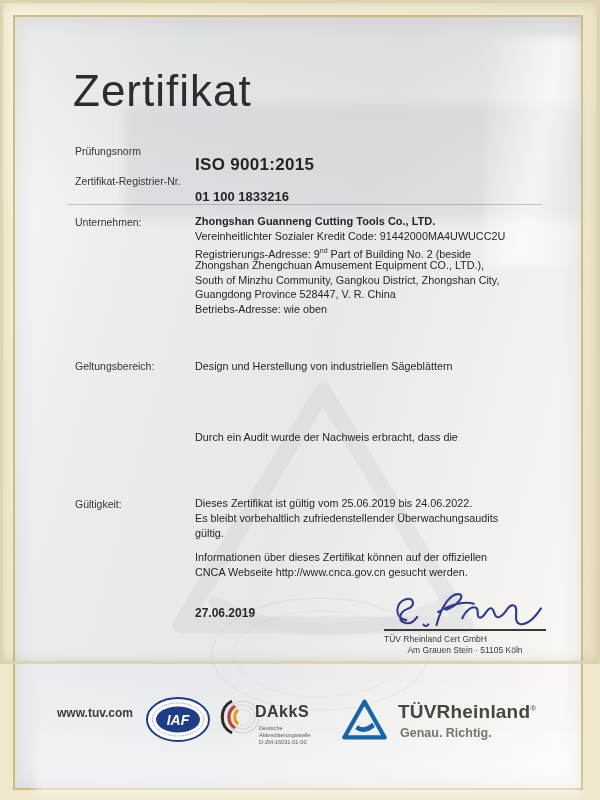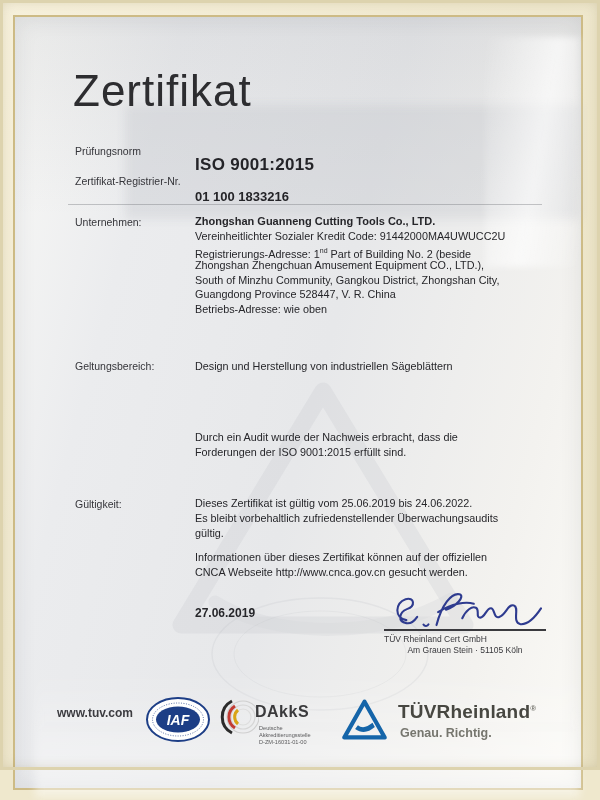--- a/index.html
+++ b/index.html
@@ -1,19 +1,19 @@
 <!DOCTYPE html>
 <html><head>
 <meta charset="utf-8">
 <style>
   * { margin:0; padding:0; box-sizing:border-box; }
   html,body { width:600px; height:800px; overflow:hidden; }
   body { font-family:"Liberation Sans", sans-serif; background:#efe8cd; }
 
-  .stage { position:relative; width:600px; height:770px; background:linear-gradient(125deg,#f7f1dc 0%,#f0e9cf 40%,#e9e1c2 100%); }
+  .stage { position:relative; width:600px; height:664px; background:linear-gradient(125deg,#f7f1dc 0%,#f0e9cf 40%,#e9e1c2 100%); }
   .frame-edge { position:absolute; inset:0; box-shadow:inset 0 0 0 3px #ddd3ae, inset 0 0 14px rgba(120,100,50,.25); pointer-events:none; }
 
   .paper { position:absolute; left:13px; top:15px; width:570px; height:775px;
     border:2px solid #cdbb85;
     background:
       linear-gradient(to bottom, rgba(60,65,75,.07), rgba(60,65,75,0) 26%),
       linear-gradient(105deg,#f8f8f6 0%, #ebecee 22%, #e7e8ea 52%, #f3f2ef 82%, #fbfaf6 100%);
     box-shadow: inset 0 0 22px rgba(40,45,60,.10); }
 
   .glare-band { position:absolute; left:110px; top:88px; width:455px; height:114px;
@@ -81,31 +81,30 @@
   <div class="lbl" style="top:145px;">Prüfungsnorm</div>
   <div class="val norm-val">ISO 9001:2015</div>
   <div class="lbl" style="top:175px;">Zertifikat-Registrier-Nr.</div>
   <div class="val reg-val">01 100 1833216</div>
 
   <div class="divider"></div>
 
   <div class="lbl" style="top:216px;">Unternehmen:</div>
   <div class="body-line co-name" style="top:214px;">Zhongshan Guanneng Cutting Tools Co., LTD.</div>
   <div class="body-line" style="top:229px;">Vereinheitlichter Sozialer Kredit Code: 91442000MA4UWUCC2U</div>
-  <div class="body-line" style="top:243.5px;"><span>Registrierungs-Adresse: 1</span><sup class="ord">nd</sup><span> Part of Building No. 2 (beside</span></div>
+  <div class="body-line" style="top:243.5px;"><span>Registrierungs-Adresse: 9</span><sup class="ord">nd</sup><span> Part of Building No. 2 (beside</span></div>
   <div class="body-line" style="top:258px;">Zhongshan Zhengchuan Amusement Equipment CO., LTD.),</div>
   <div class="body-line" style="top:272.5px;">South of Minzhu Community, Gangkou District, Zhongshan City,</div>
   <div class="body-line" style="top:287px;">Guangdong Province 528447, V. R. China</div>
   <div class="body-line" style="top:301.5px;">Betriebs-Adresse: wie oben</div>
 
   <div class="lbl" style="top:360px;">Geltungsbereich:</div>
   <div class="body-line" style="top:359px;">Design und Herstellung von industriellen Sägeblättern</div>
 
   <div class="body-line" style="top:430px;">Durch ein Audit wurde der Nachweis erbracht, dass die</div>
-  <div class="body-line" style="top:445px;">Forderungen der ISO 9001:2015 erfüllt sind.</div>
 
   <div class="lbl" style="top:498px;">Gültigkeit:</div>
   <div class="body-line" style="top:496px;">Dieses Zertifikat ist gültig vom 25.06.2019 bis 24.06.2022.</div>
   <div class="body-line" style="top:511px;">Es bleibt vorbehaltlich zufriedenstellender Überwachungsaudits</div>
   <div class="body-line" style="top:526px;">gültig.</div>
 
   <div class="body-line" style="top:550px;">Informationen über dieses Zertifikat können auf der offiziellen</div>
   <div class="body-line" style="top:565px;">CNCA Webseite http://www.cnca.gov.cn gesucht werden.</div>
 
   <div class="body-line" style="top:606px; font-size:12px; font-weight:600;">27.06.2019</div>

